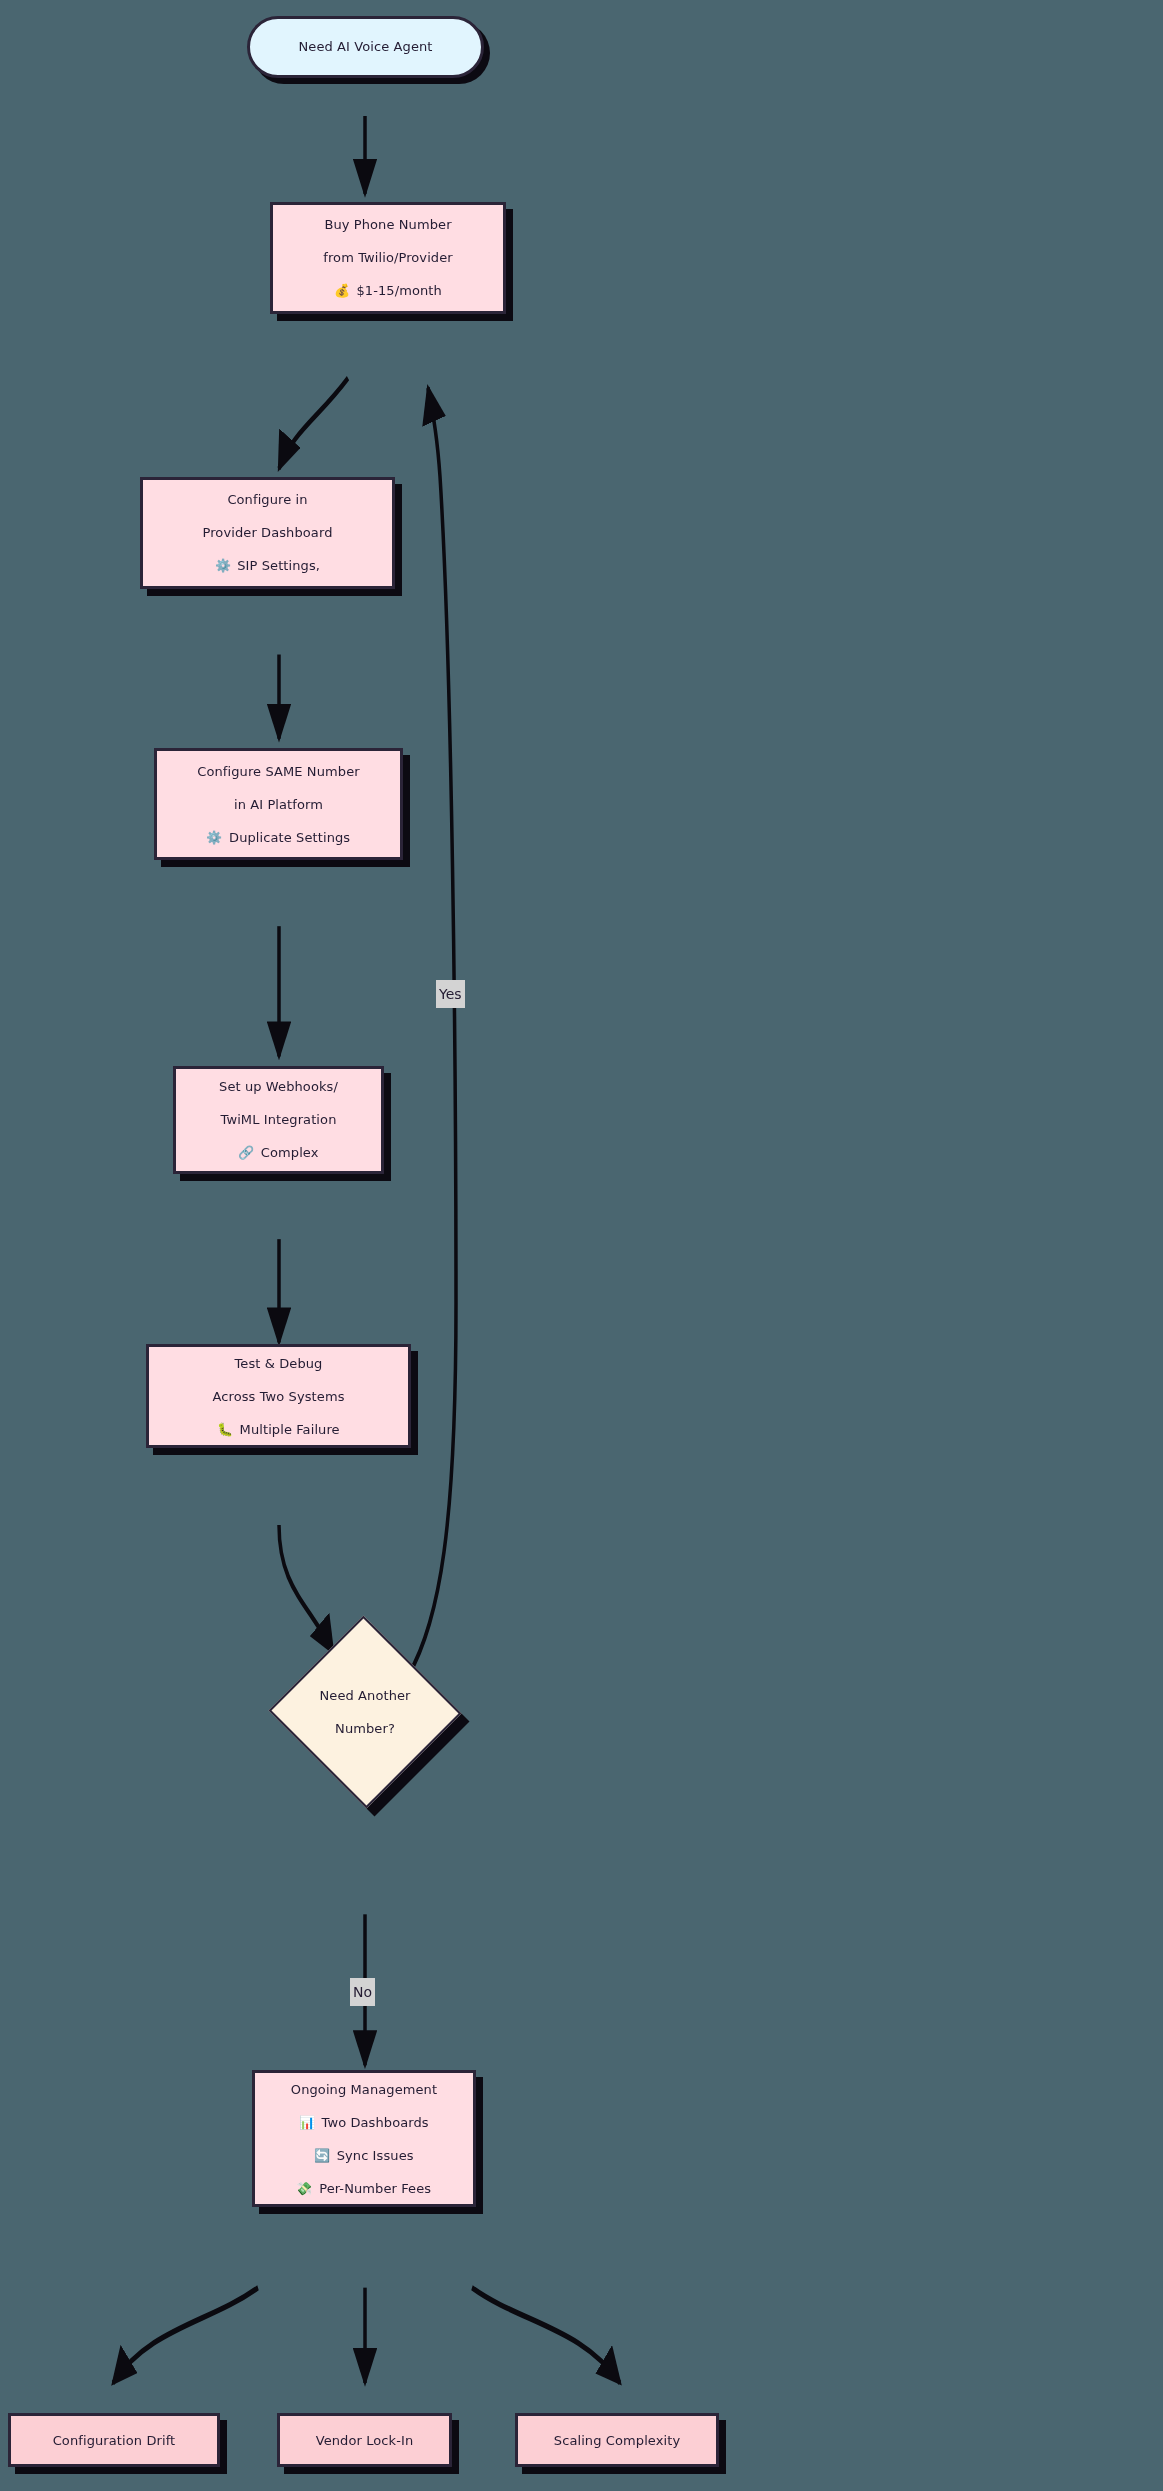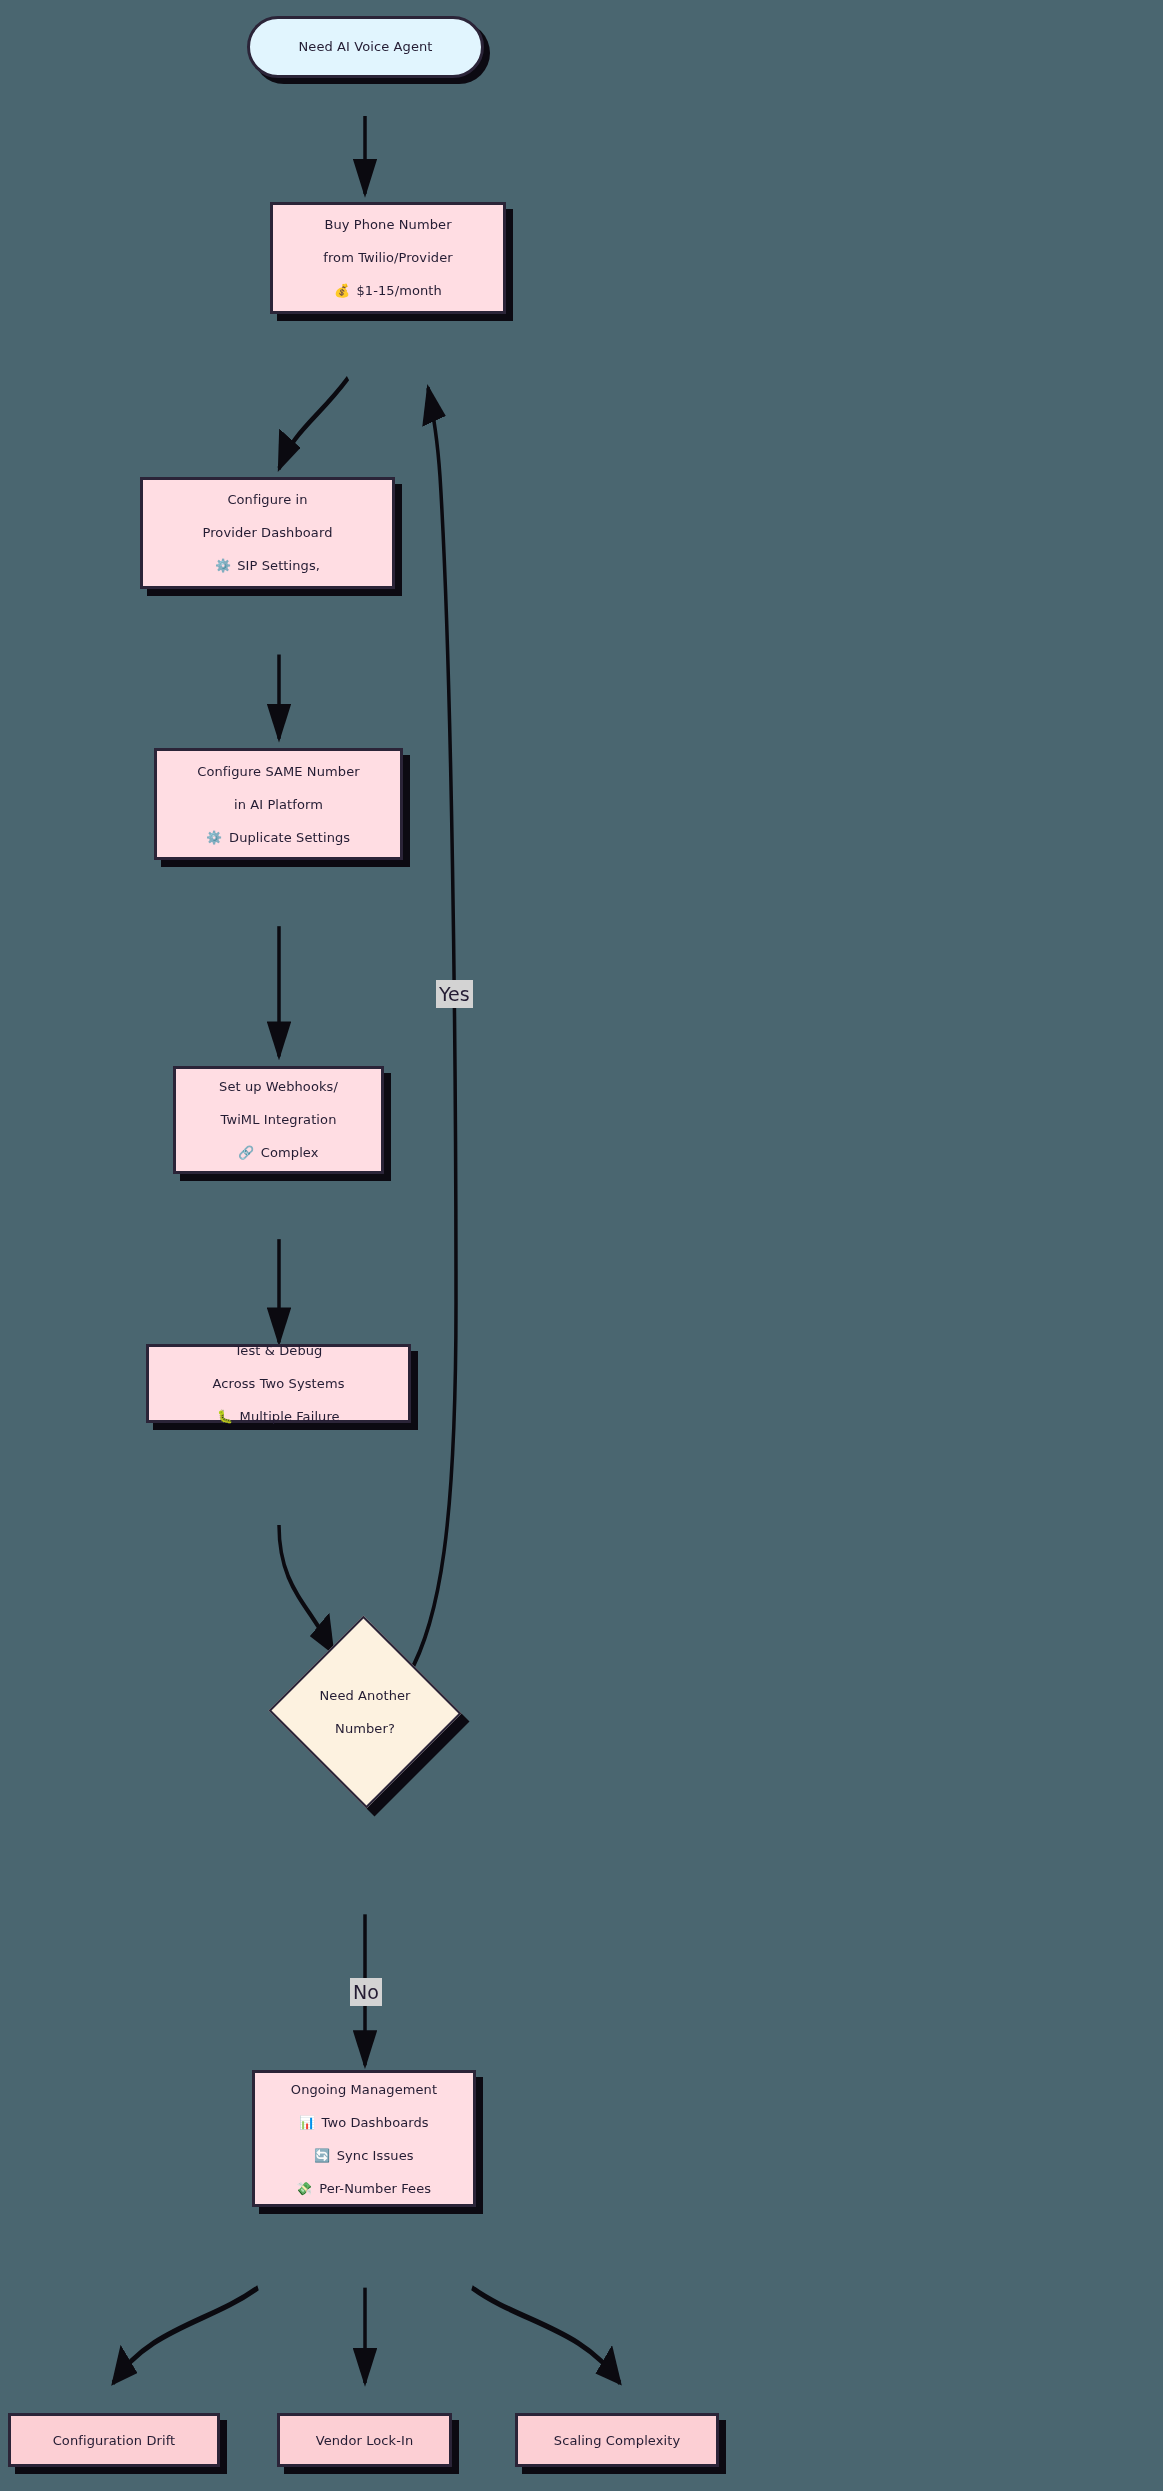--- a/index.html
+++ b/index.html
@@ -94,21 +94,21 @@
   .n-dec .dia-text {
     position: relative;
     z-index: 2;
   }
 
   
   .edge-label {
     position: absolute;
     background: #d3d3d3;
     color: #241c33;
-    font-size: 19px;
+    font-size: 14px;
     line-height: 24px;
     padding: 2px 3px;
     z-index: 8;
     white-space: nowrap;
   }
 </style>
 </head>
 <body>
 
 <div id="stage">
@@ -165,21 +165,21 @@
     <span class="ln">in AI Platform</span>
     <span class="ln"><span class="emo">⚙️</span><span>Duplicate Settings</span></span>
   </div>
 
   <div class="node n-proc" style="left: 173px; top: 1065.98px; width: 211px; height: 108px;">
     <span class="ln">Set up Webhooks/</span>
     <span class="ln">TwiML Integration</span>
     <span class="ln"><span class="emo">🔗</span><span>Complex</span></span>
   </div>
 
-  <div class="node n-proc" style="left: 146px; top: 1344px; width: 265px; height: 79px;">
+  <div class="node n-proc" style="left: 146px; top: 1344px; width: 265px; height: 104px;">
     <span class="ln">Test &amp; Debug</span>
     <span class="ln">Across Two Systems</span>
     <span class="ln"><span class="emo">🐛</span><span>Multiple Failure</span></span>
   </div>
 
   <div class="node n-dec" style="left: 267px; top: 1617.24px; width: 196px; height: 190px;">
     <div class="dia-shadow"></div>
     <div class="dia-face"></div>
     <div class="dia-text">
       <span class="ln">Need Another</span>

